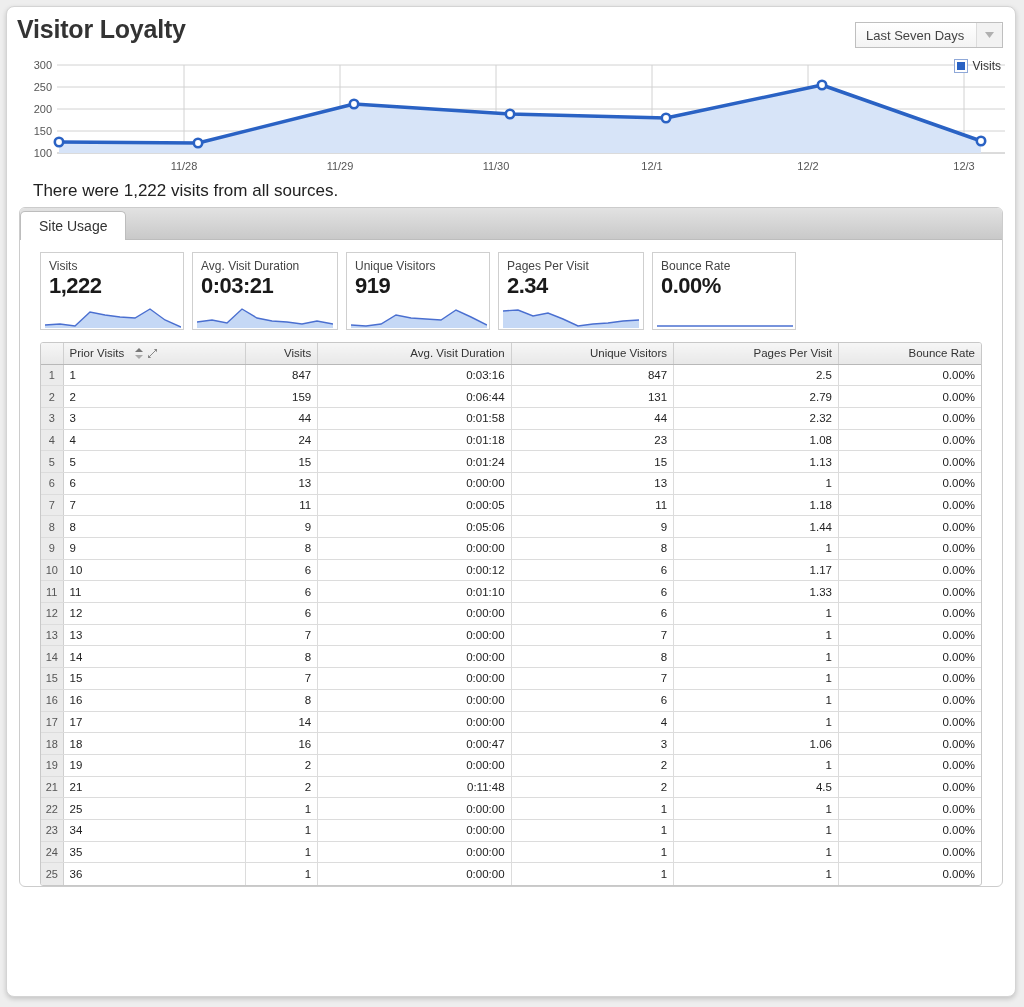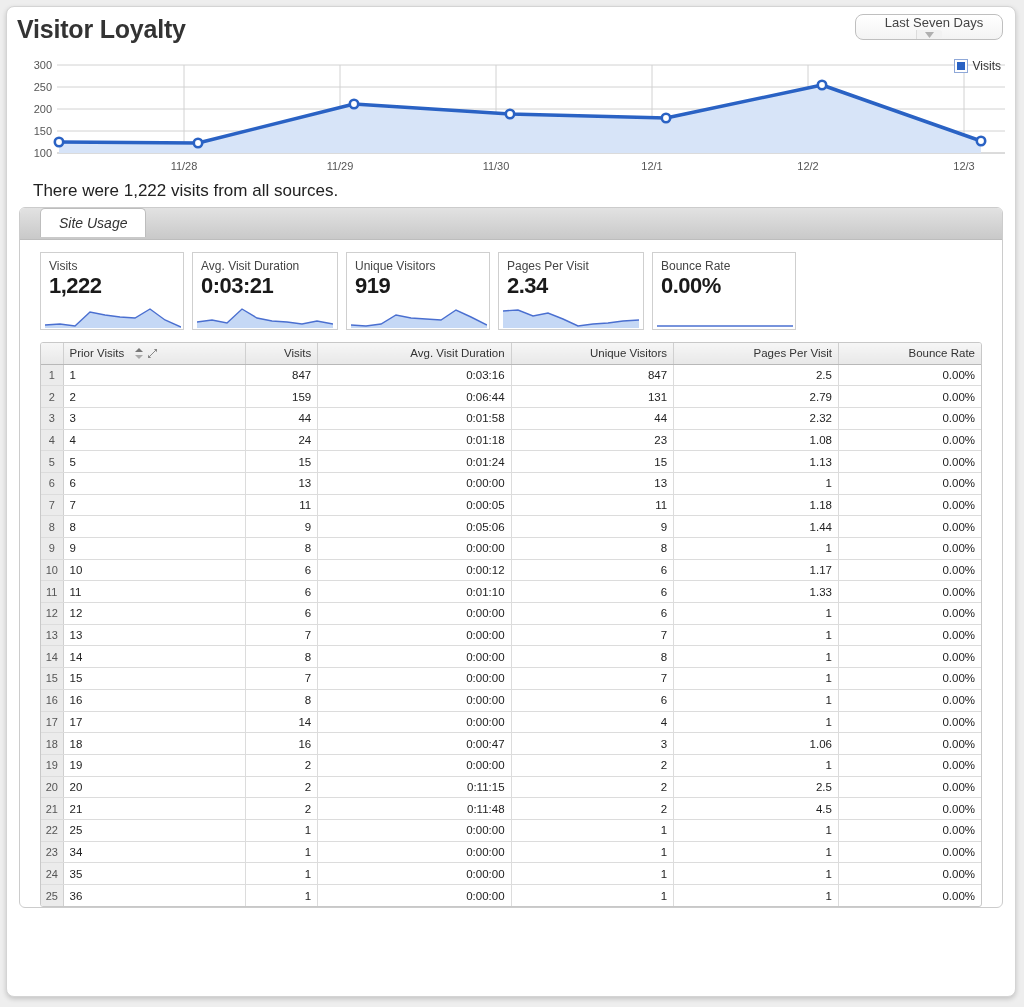--- a/index.html
+++ b/index.html
@@ -31,28 +31,27 @@
   #page-title {
     position: absolute;
     left: 10px; top: 8px;
     font-size: 25px;
     font-weight: bold;
     color: #333333;
     letter-spacing: -0.2px;
   }
   #daterange-select {
     position: absolute;
-    right: 12px; top: 7px;
+    right: 12px; top: 15px;
     width: 148px; height: 26px;
     background: linear-gradient(to bottom,#ffffff 0%,#f3f3f3 100%);
     border: 1px solid #bfbfbf;
-    border-radius: 8px;
+    border-radius: 0;
     display: flex; align-items: center;
     cursor: pointer;
-    flex-direction: column;
   }
   #daterange-label {
     flex: 1;
     padding-left: 10px;
     font-size: 13px;
     color: #444444;
   }
   #daterange-arrow {
     width: 26px; height: 24px;
     border-left: 1px solid #dcdcdc;
@@ -98,23 +97,22 @@
     border: 1px solid #cccccc;
     border-radius: 6px;
     background: #ffffff;
     overflow: hidden;
   }
   #tab-bar {
     height: 32px;
     background: linear-gradient(to bottom,#e2e2e2 0%,#c9c9c9 100%);
     border-bottom: 1px solid #bdbdbd;
     display: flex;
-    align-items: flex-start;
-    padding-left: 20px;
-    font-style: italic;
+    align-items: flex-end;
+    padding-left: 0;
   }
   .tab {
     height: 29px;
     padding: 0 18px;
     display: flex; align-items: center;
     font-size: 14px;
     color: #333333;
     background: #ffffff;
     border: 1px solid #bdbdbd;
     border-bottom: none;
@@ -567,29 +565,20 @@
             <tr>
               <td class="td-index">19</td>
               <td class="td-dim">19</td>
               <td class="td-num">2</td>
               <td class="td-num">0:00:00</td>
               <td class="td-num">2</td>
               <td class="td-num">1</td>
               <td class="td-num">0.00%</td>
             </tr>
             <tr>
-              <td class="td-index">20</td>
-              <td class="td-dim">20</td>
-              <td class="td-num">2</td>
-              <td class="td-num">0:11:15</td>
-              <td class="td-num">2</td>
-              <td class="td-num">2.5</td>
-              <td class="td-num">0.00%</td>
-            </tr>
-            <tr>
               <td class="td-index">21</td>
               <td class="td-dim">21</td>
               <td class="td-num">2</td>
               <td class="td-num">0:11:48</td>
               <td class="td-num">2</td>
               <td class="td-num">4.5</td>
               <td class="td-num">0.00%</td>
             </tr>
             <tr>
               <td class="td-index">22</td>

